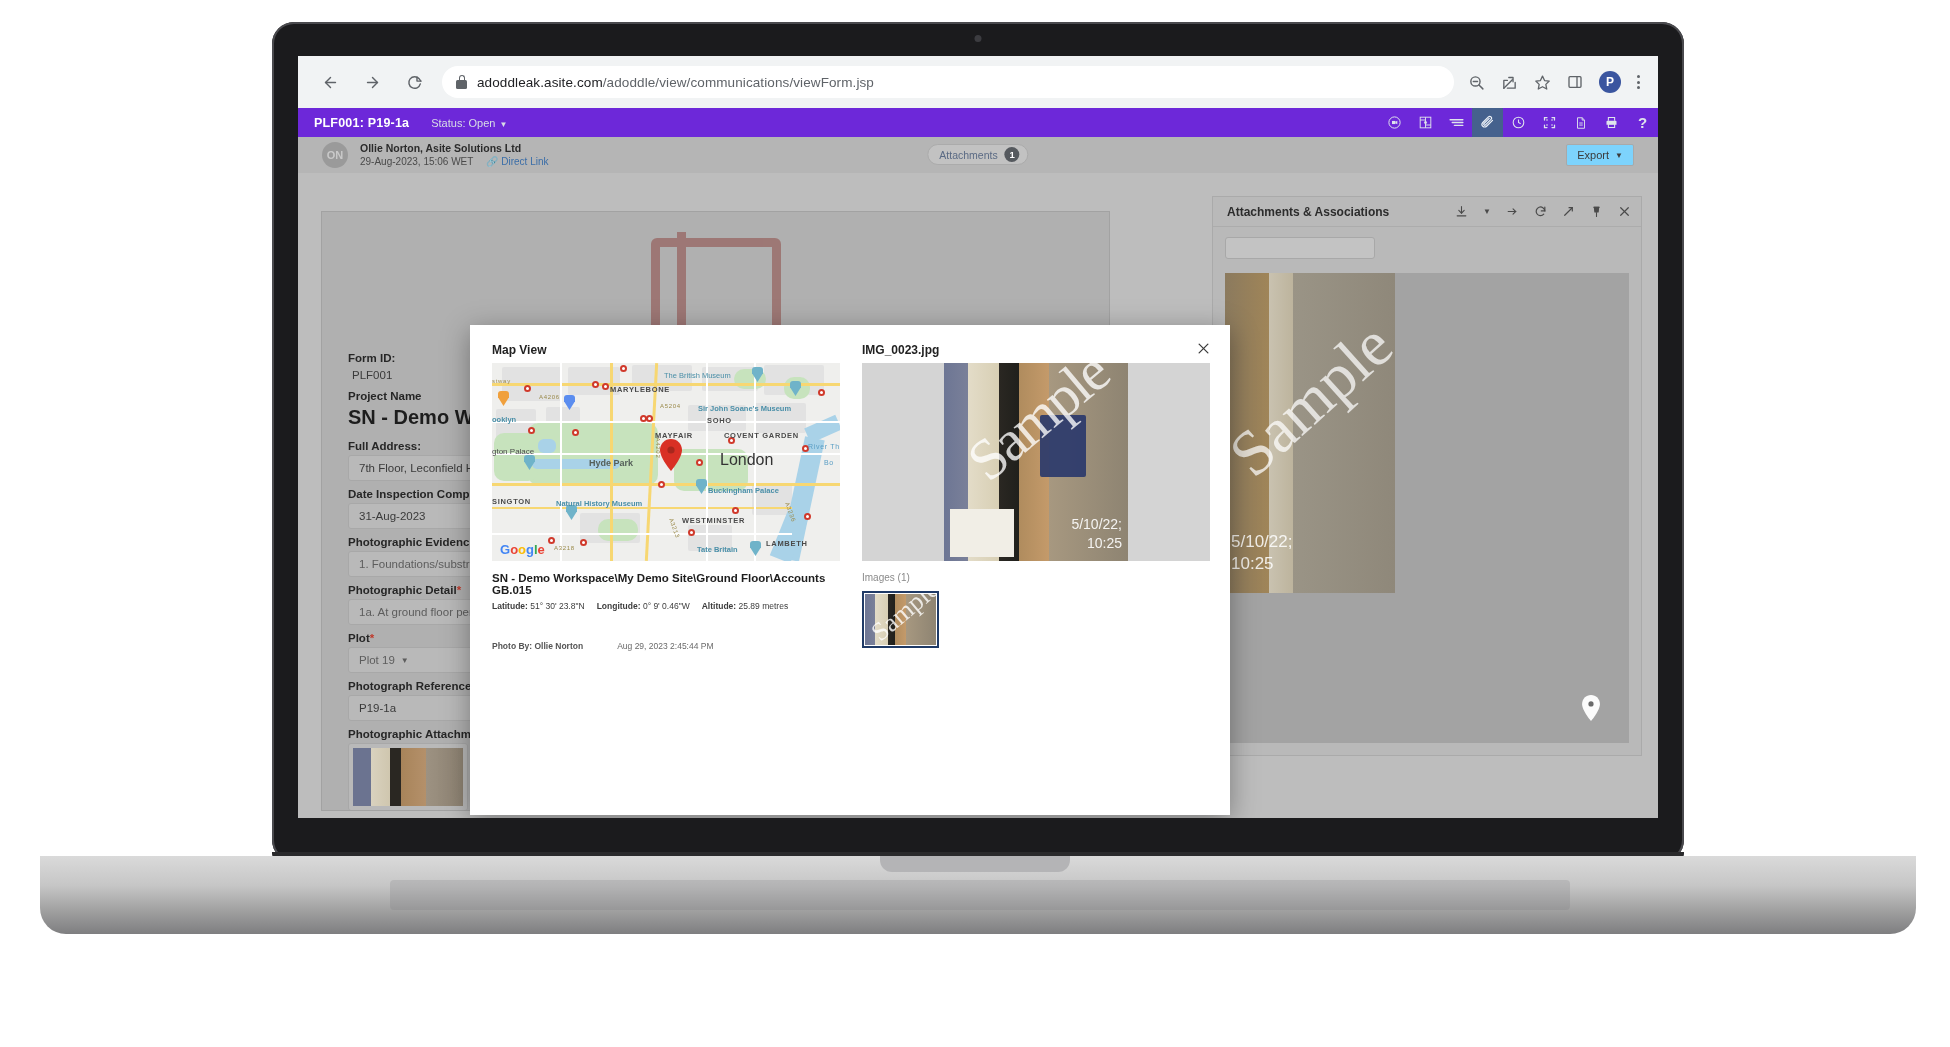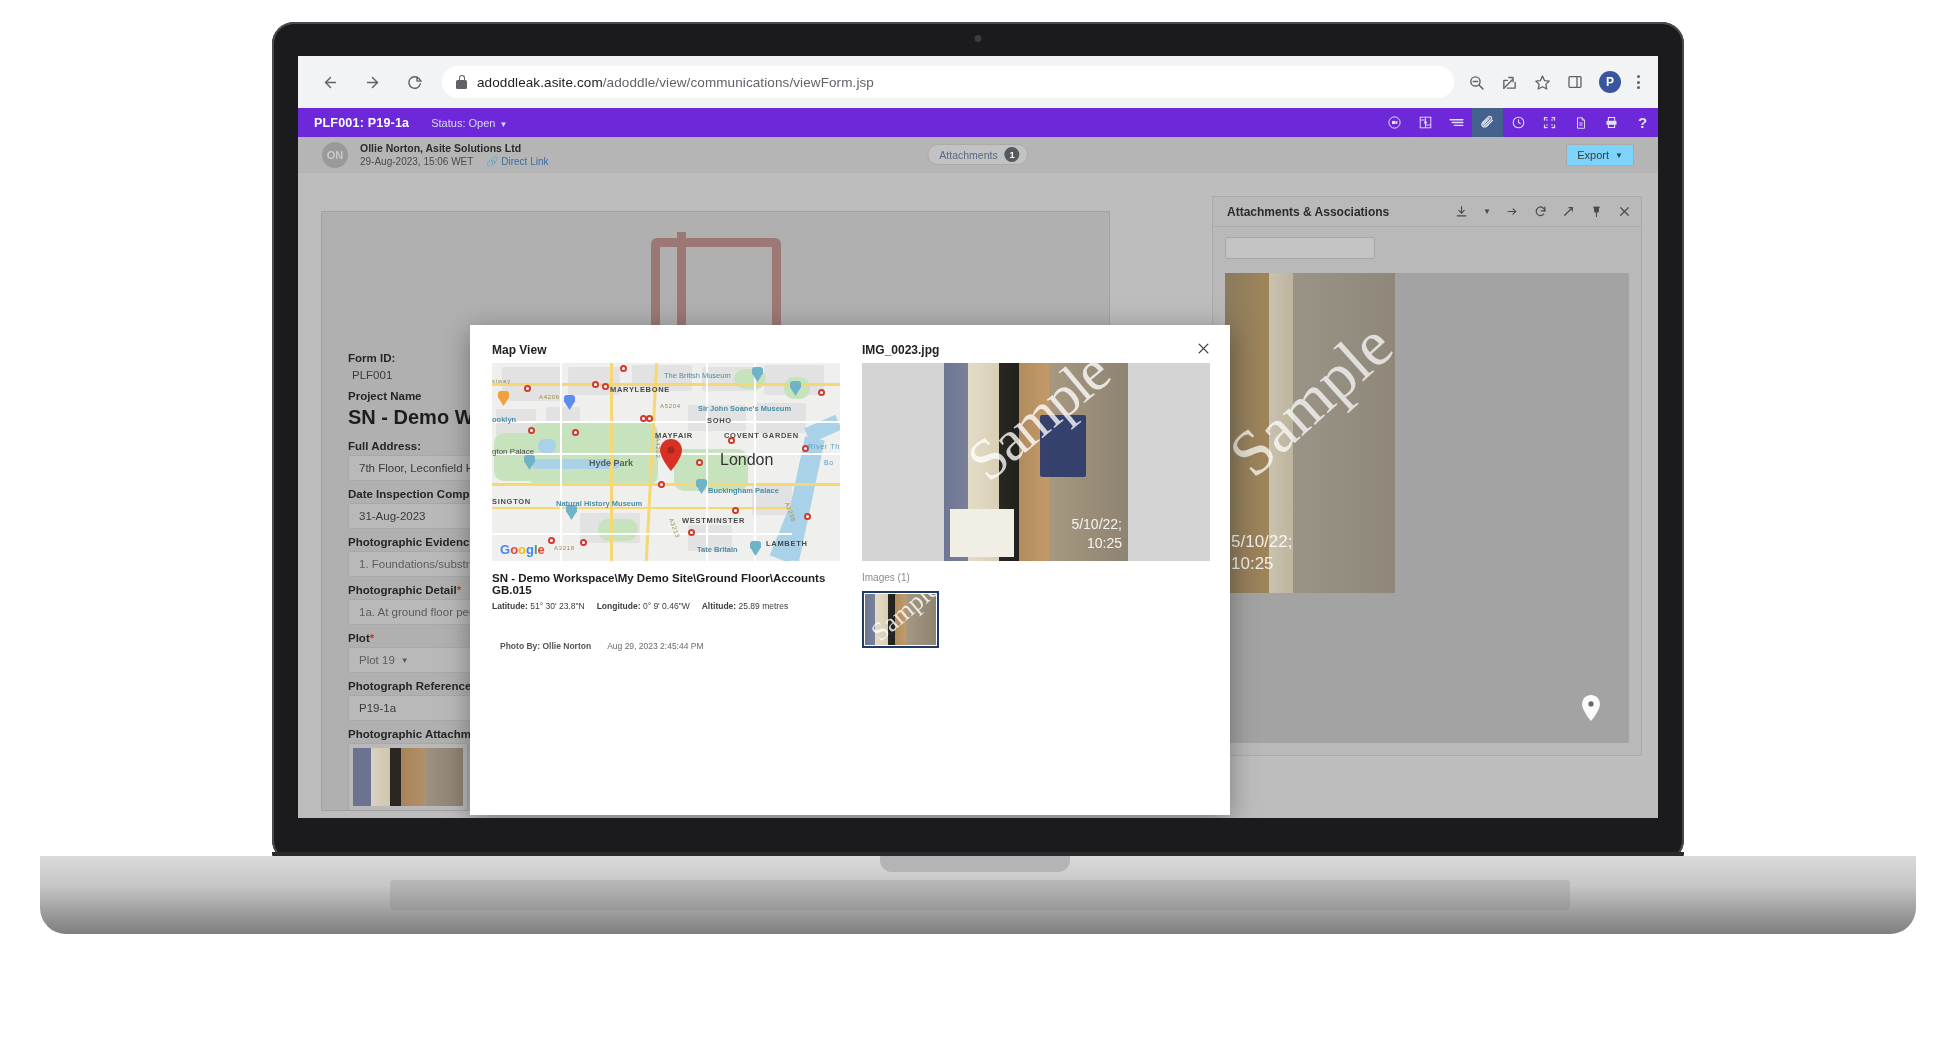--- a/index.html
+++ b/index.html
@@ -163,21 +163,21 @@
   #map-marker { position:absolute; left:167px; top:76px; width:24px; height:32px; z-index:5; }
   #gmaps-logo { position:absolute; left:8px; bottom:4px; font-size:13px; font-weight:bold;
     font-family:"Liberation Sans", sans-serif; }
   #gmaps-logo span:nth-child(1){color:#4285F4;} #gmaps-logo span:nth-child(2){color:#EA4335;}
   #gmaps-logo span:nth-child(3){color:#FBBC05;} #gmaps-logo span:nth-child(4){color:#4285F4;}
   #gmaps-logo span:nth-child(5){color:#34A853;} #gmaps-logo span:nth-child(6){color:#EA4335;}
 
   #map-path { font-size:11.5px; font-weight:bold; color:#1d1d1d; margin-top:11px; }
   #map-coords { font-size:8.5px; color:#3d3d3d; margin-top:5px; display:flex; gap:12px; }
   #map-coords b { font-weight:bold; }
-  #photo-by { margin-top:30px; display:flex; gap:16px; font-size:8.5px; color:#6a6a6a;margin-left:8px; }
+  #photo-by { margin-top:30px; display:flex; gap:34px; font-size:8.5px; color:#6a6a6a; }
   #photo-by .pb-lab { font-weight:bold; color:#555; }
 
   
   #img-stage { width:348px; height:198px; background:#d4d4d4; position:relative; overflow:hidden;
     display:flex; align-items:center; justify-content:center; }
   .photo-render { position:relative; width:184px; height:198px; background:#111; overflow:hidden; }
   .photo-render .strips { position:absolute; inset:0;
     background:linear-gradient(90deg,
       #6d7694 0%, #7a8099 13%,
       #e3dcc8 13%, #d8cfb4 30%,

